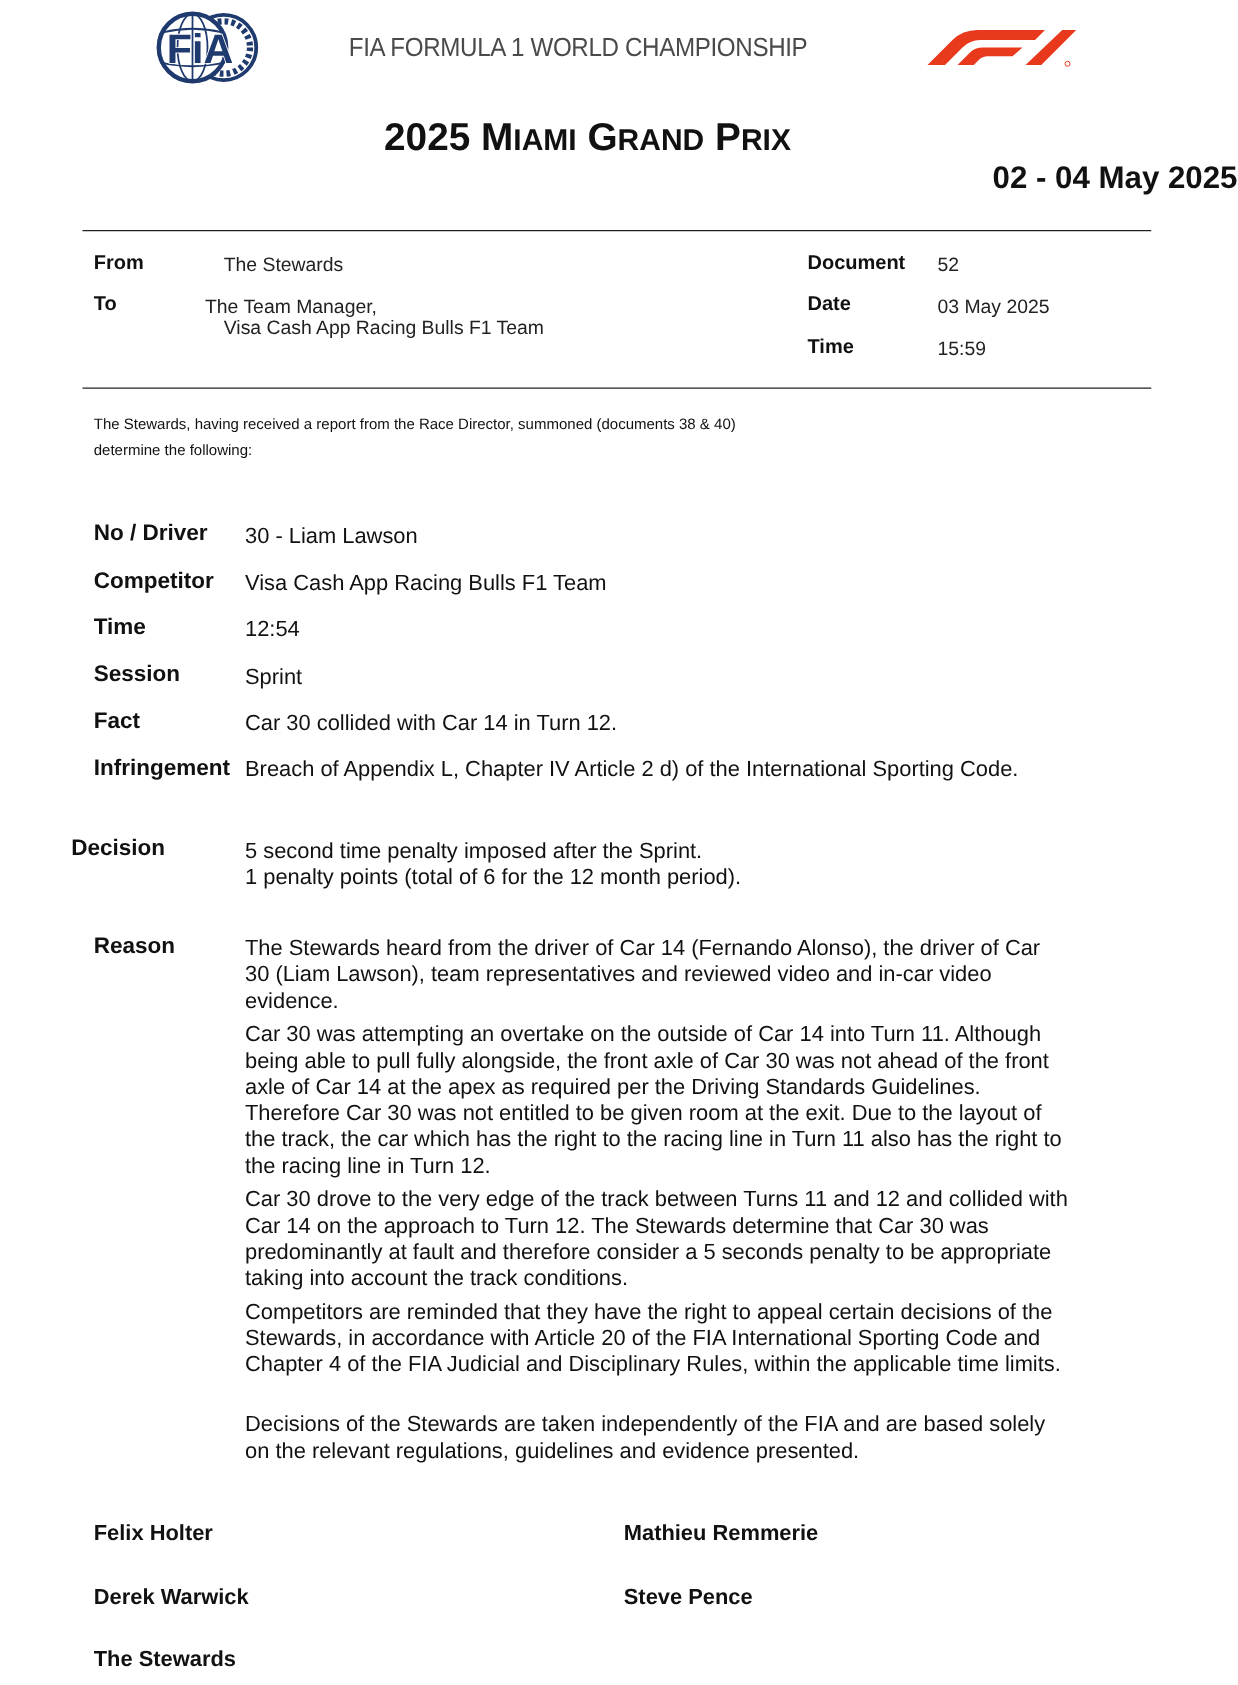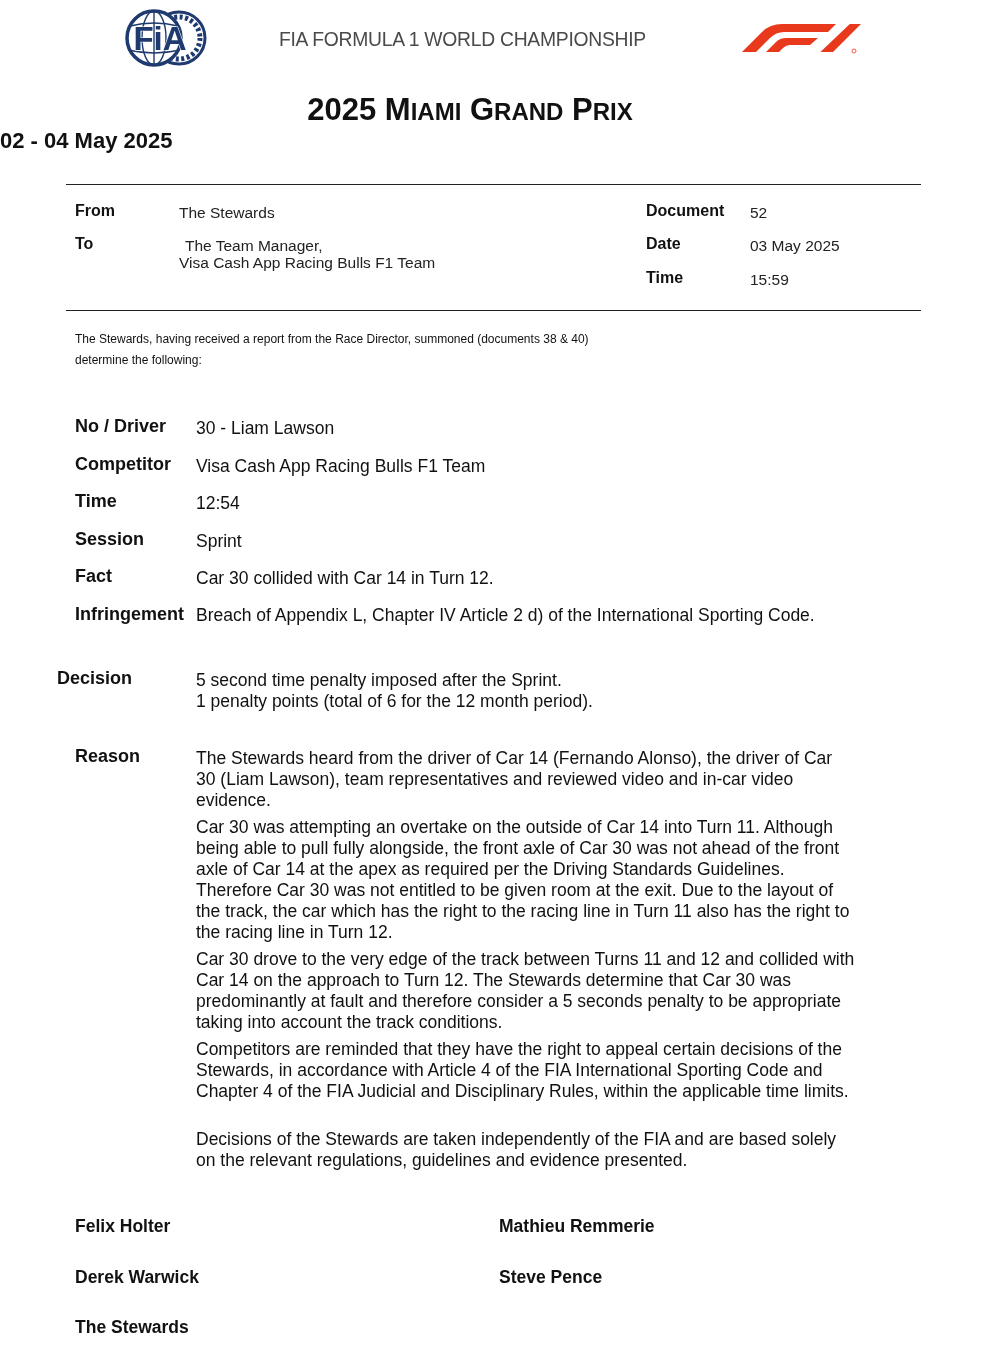--- a/index.html
+++ b/index.html
@@ -8,21 +8,21 @@
   .abs { position:absolute; }
 
   
   .fia-logo { left:124px; top:8px; width:86px; height:60px; }
   .champ-title { left:279px; top:27px; font-size:21px; color:#4a4a4a; letter-spacing:-0.3px;
                  font-family:"Liberation Sans", sans-serif; font-weight:normal; transform:scaleX(0.92); transform-origin:left; }
   .f1-logo { left:740px; top:20px; width:122px; height:36px; }
 
   .event-title { left:0; width:940px; top:92px; text-align:center; font-size:31px; font-weight:bold; color:#111; }
   .event-title .sc { font-size:24px; }
-  .event-dates { left:0; width:990px; top:128px; text-align:left; font-size:22px; font-weight:bold; color:#111; }
+  .event-dates { left:0; width:990px; top:128px; text-align:right; font-size:25px; font-weight:bold; color:#111; }
 
   .rule { left:66px; width:855px; height:1px; background:#222; }
 
   
   .lbl { font-weight:bold; font-size:16px; color:#111; }
   .val { font-size:15.5px; color:#222; line-height:18px; }
 
   .para { font-size:12px; line-height:21px; color:#111; }
   .field-lbl { font-weight:bold; font-size:18px; color:#111; }
   .field-val { font-size:17.5px; color:#111; line-height:21px; }
@@ -62,21 +62,21 @@
   <span>G</span><span class="sc">RAND</span>
   <span>P</span><span class="sc">RIX</span>
 </div>
 <div class="abs event-dates">02 - 04 May 2025</div>
 
 <div class="abs rule" style="top:184px;"></div>
 
 <div class="abs lbl" style="left:75px; top:202px;">From</div>
 <div class="abs val" style="left:179px; top:204px;">The Stewards</div>
 <div class="abs lbl" style="left:75px; top:235px;">To</div>
-<div class="abs val" style="left:185px; top:237px;text-align:right;">The Team Manager,</div>
+<div class="abs val" style="left:164px; top:237px;text-align:right;">The Team Manager,</div>
 <div class="abs val" style="left:179px; top:254px;">Visa Cash App Racing Bulls F1 Team</div>
 
 <div class="abs lbl" style="left:646px; top:202px;">Document</div>
 <div class="abs val" style="left:750px; top:204px;">52</div>
 <div class="abs lbl" style="left:646px; top:235px;">Date</div>
 <div class="abs val" style="left:750px; top:237px;">03 May 2025</div>
 <div class="abs lbl" style="left:646px; top:269px;">Time</div>
 <div class="abs val" style="left:750px; top:271px;">15:59</div>
 
 <div class="abs rule" style="top:310px;"></div>
@@ -126,21 +126,21 @@
     <div>the racing line in Turn 12.</div>
   </div>
   <div style="margin-top:6px;">
     <div>Car 30 drove to the very edge of the track between Turns 11 and 12 and collided with</div>
     <div>Car 14 on the approach to Turn 12. The Stewards determine that Car 30 was</div>
     <div>predominantly at fault and therefore consider a 5 seconds penalty to be appropriate</div>
     <div>taking into account the track conditions.</div>
   </div>
   <div style="margin-top:6px;">
     <div>Competitors are reminded that they have the right to appeal certain decisions of the</div>
-    <div>Stewards, in accordance with Article 4 of the FIA International Sporting Code and</div>
+    <div>Stewards, in accordance with Article 20 of the FIA International Sporting Code and</div>
     <div>Chapter 4 of the FIA Judicial and Disciplinary Rules, within the applicable time limits.</div>
   </div>
   <div style="margin-top:27px;">
     <div>Decisions of the Stewards are taken independently of the FIA and are based solely</div>
     <div>on the relevant regulations, guidelines and evidence presented.</div>
   </div>
 </div>
 
 <div class="abs sig" style="left:75px; top:1216px;">Felix Holter</div>
 <div class="abs sig" style="left:499px; top:1216px;">Mathieu Remmerie</div>

